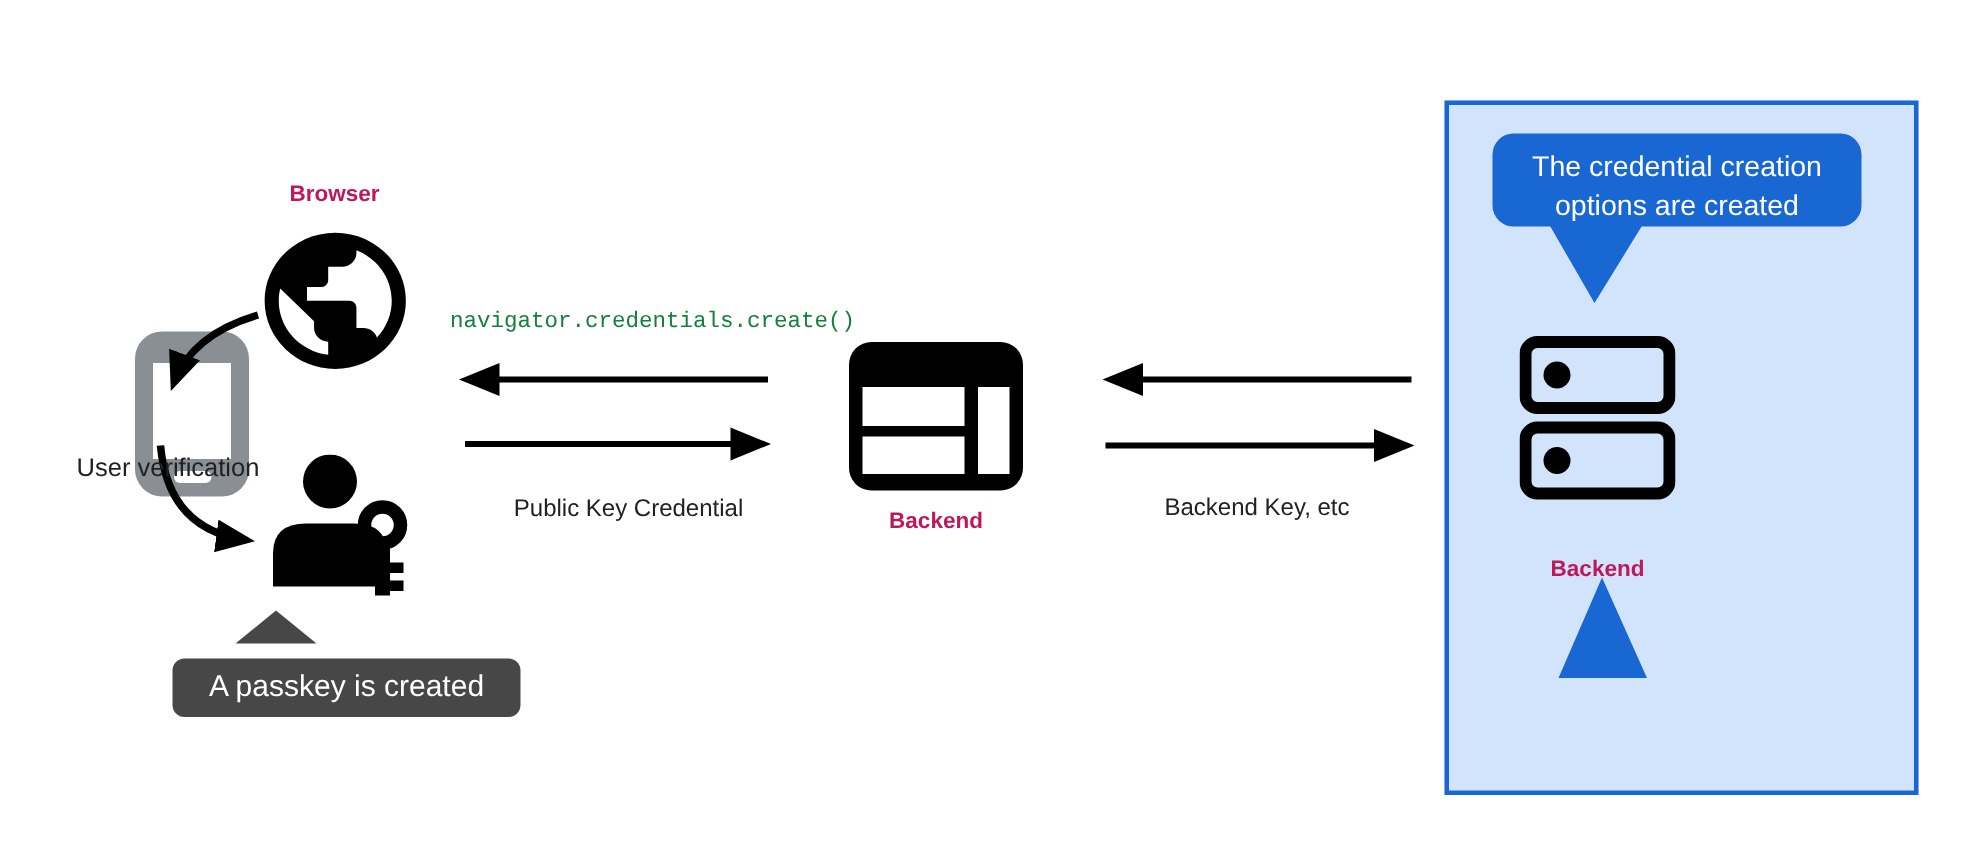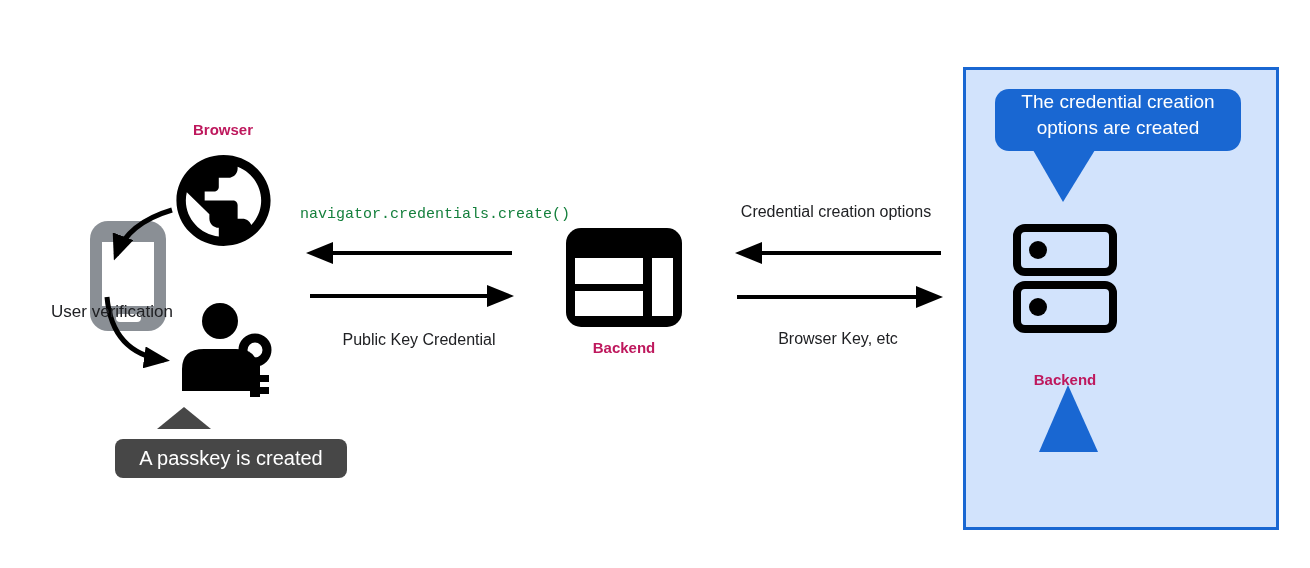--- a/index.html
+++ b/index.html
@@ -23,21 +23,21 @@
     margin-top:33px;height:39px;border-radius:8px;background:var(--tooltip_gray,#474747);
     color:#fff;font-size:20px;display:flex;align-items:center;justify-content:center;
   }
   
   .panel{
     position:absolute;left:963px;top:67px;width:310px;height:457px;
     background:var(--panel_bg,#d2e3fc);border:3px solid var(--accent_blue,#1967d2);
   }
   .callout{
     position:absolute;background:var(--accent_blue,#1967d2);color:#fff;border-radius:14px;
-    font-size:19px;line-height:26px;display:flex;align-items:flex-start;justify-content:center;
+    font-size:19px;line-height:26px;display:flex;align-items:flex-end;justify-content:center;
     text-align:center;
   }
   .callout .inner{max-width:225px;}
   .callout.bottom .inner{max-width:175px;}
   .tri-down{
     position:absolute;left:67px;top:80px;width:0;height:0;
     border-left:30px solid transparent;border-right:32px solid transparent;
     border-top:52px solid var(--accent_blue,#1967d2);
   }
   .tri-up{
@@ -107,33 +107,32 @@
   <div class="lbl reg" style="left:319px;top:331px;width:200px;">Public Key Credential</div>
 
   <svg class="abs" style="left:565px;top:227px;" width="118" height="101" viewBox="0 0 118 101">
     <rect x="1" y="1" width="116" height="99" rx="15" fill="#000"></rect>
     <rect x="10" y="31" width="68" height="26" fill="#fff"></rect>
     <rect x="10" y="64" width="68" height="25" fill="#fff"></rect>
     <rect x="87" y="31" width="21" height="58" fill="#fff"></rect>
   </svg>
   <div class="lbl bold" style="left:564px;top:339px;width:120px;">Backend</div>
 
-  <div class="lbl reg" style="left:711px;top:203px;width:250px;">Credential creation options</div>
 
   <svg class="abs" style="left:735px;top:240px;" width="208" height="26" viewBox="0 0 208 26">
     <polygon points="0,13 27,2 27,24" fill="#000"></polygon>
     <rect x="24" y="11" width="182" height="4" fill="#000"></rect>
   </svg>
 
   <svg class="abs" style="left:735px;top:284px;" width="208" height="26" viewBox="0 0 208 26">
     <polygon points="208,13 181,2 181,24" fill="#000"></polygon>
     <rect x="2" y="11" width="182" height="4" fill="#000"></rect>
   </svg>
 
-  <div class="lbl reg" style="left:738px;top:330px;width:200px;">Browser Key, etc</div>
+  <div class="lbl reg" style="left:738px;top:330px;width:200px;">Backend Key, etc</div>
 
   <div class="panel">
 
     <div class="callout" style="left:29px;top:19px;width:246px;height:62px;">
       <div class="inner">The credential creation options are created</div>
     </div>
     <div class="tri-down"></div>
 
     <svg class="abs" style="left:47px;top:154px;" width="104" height="110" viewBox="0 0 104 110">
       <rect x="4" y="4" width="96" height="44" rx="8" fill="none" stroke="#000" stroke-width="8"></rect>

